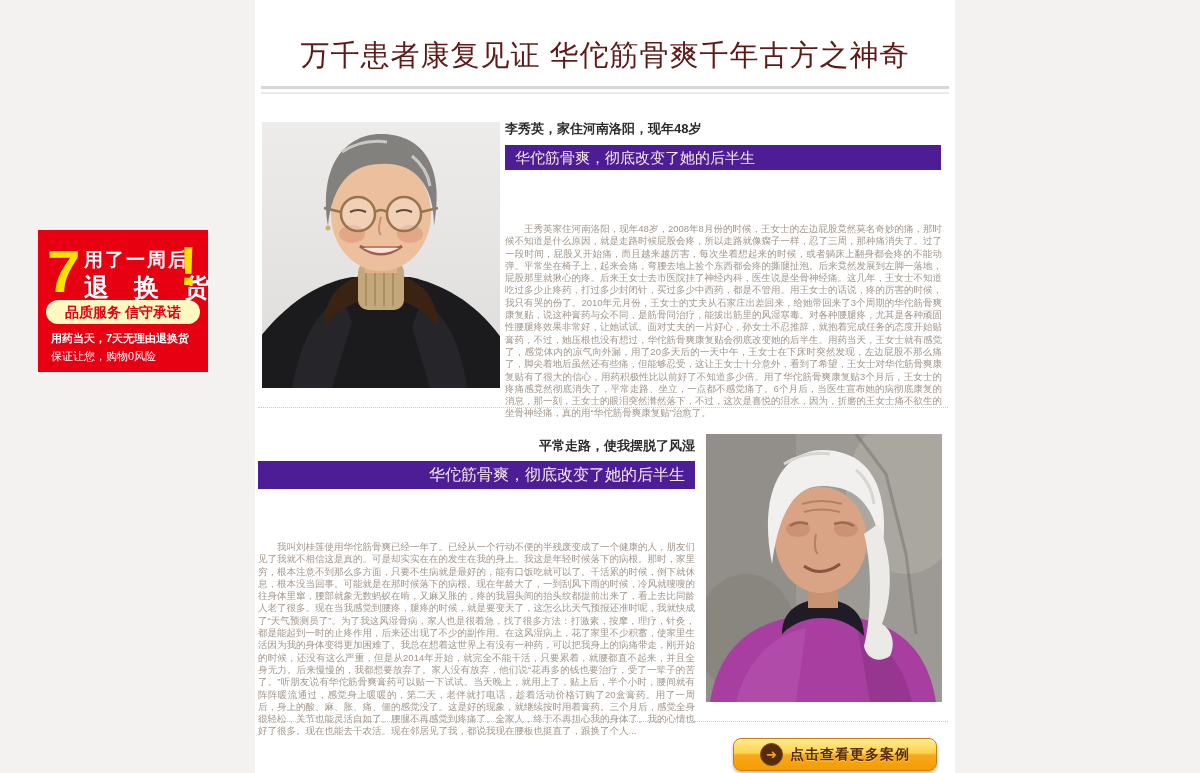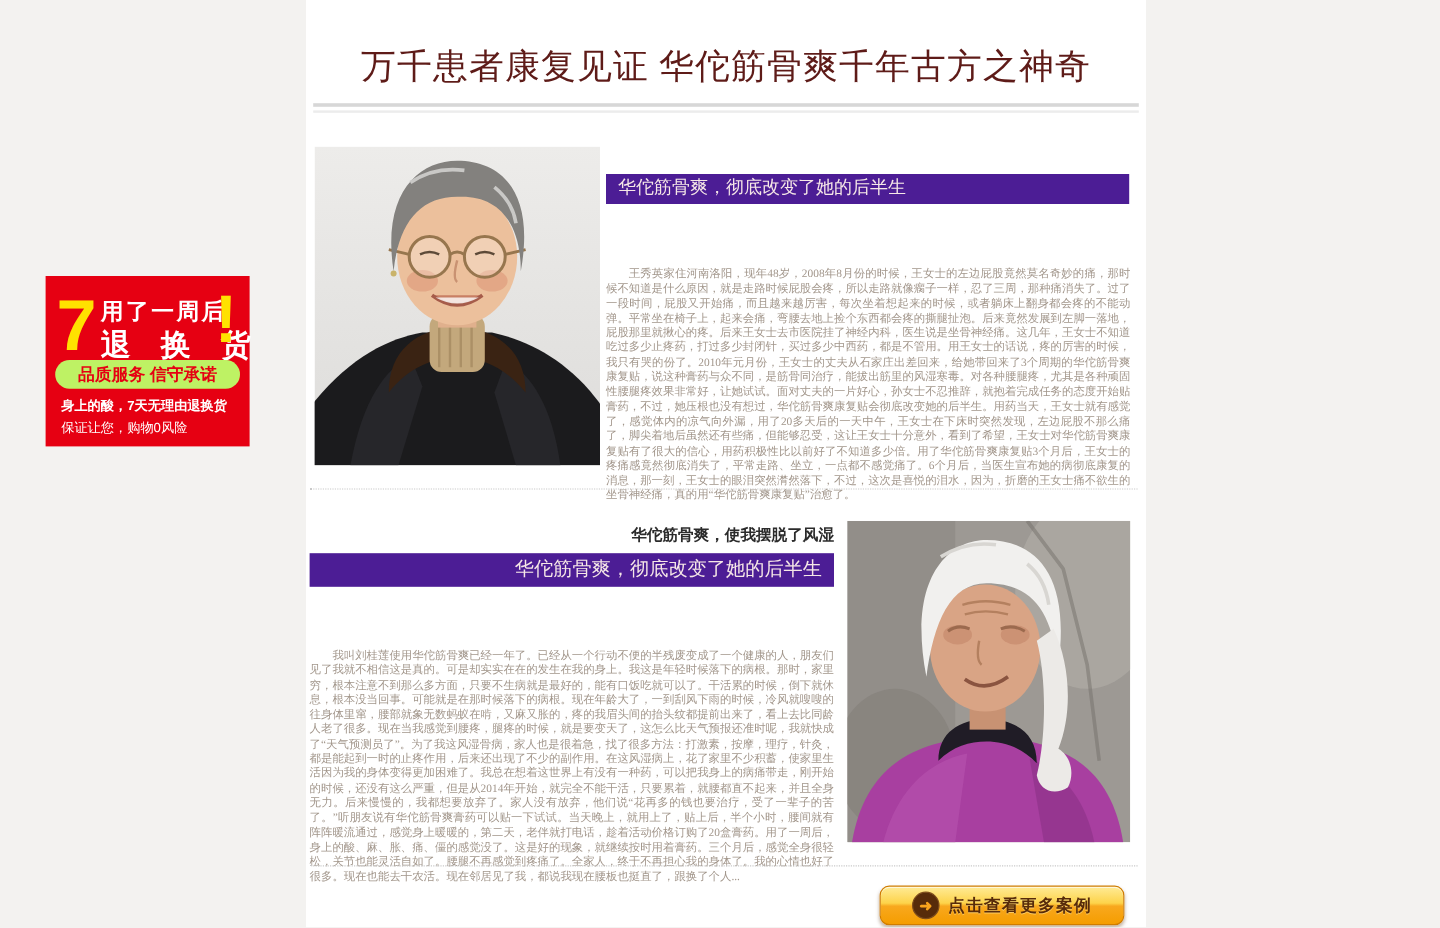--- a/index.html
+++ b/index.html
@@ -1,31 +1,31 @@
 <!DOCTYPE html>
 <html><head>
 <meta charset="utf-8">
 <style>
   html,body { margin:0; padding:0; }
   body { font-family:"Liberation Sans","DejaVu Sans",sans-serif; background:#e9e8e6; }
   .stage { position:relative; width:1200px; height:773px; background:#f3f2f0; overflow:hidden; margin:0 auto; }
-  .content { position:absolute; left:255px; top:0; width:700px; height:773px; background:#ffffff;font-family:Liberation Serif, serif; }
+  .content { position:absolute; left:255px; top:0; width:700px; height:773px; background:#ffffff; }
 
   .page-title { position:absolute; top:36px; left:0; width:100%; text-align:center;
     font-size:29px; color:#5e1b18; letter-spacing:1px; white-space:nowrap; }
   .title-rule-1 { position:absolute; top:86px; left:6px; width:688px; height:3px; background:#d7d7d7; }
   .title-rule-2 { position:absolute; top:92px; left:6px; width:688px; height:2px; background:#ececec; }
 
   
   .promo { position:absolute; left:38px; top:230px; width:170px; height:142px; background:#e60012; color:#fff; }
   .promo-digit { position:absolute; left:9px; top:12px; font-size:60px; font-weight:bold; color:#ffe100; line-height:1; }
   .promo-line1 { position:absolute; left:46px; top:17px; font-size:19px; font-weight:bold; letter-spacing:2px; white-space:nowrap; }
   .promo-line2 { position:absolute; left:46px; top:41px; font-size:25px; font-weight:bold; letter-spacing:9px; white-space:nowrap; }
   .promo-excl { position:absolute; left:141px; top:8px; font-size:56px; font-weight:bold; color:#ffe100; line-height:1; }
-  .promo-pill { position:absolute; left:8px; top:70px; width:154px; height:24px; background:#bef264; border-radius:12px;
+  .promo-pill { position:absolute; left:8px; top:70px; width:154px; height:24px; background:#fef9c3; border-radius:12px;
     color:#e60012; font-weight:bold; font-size:14px; text-align:center; line-height:24px; white-space:nowrap; }
   .promo-promise1 { position:absolute; left:13px; top:101px; font-size:11px; font-weight:bold; white-space:nowrap; }
   .promo-promise2 { position:absolute; left:13px; top:119px; font-size:11px; font-weight:normal; white-space:nowrap; }
 
   
   .photo-frame { position:absolute; overflow:hidden; }
   .photo1 { left:7px; top:122px; width:238px; height:266px; }
   .photo2 { left:451px; top:434px; width:236px; height:268px; }
 
   .case1-name { position:absolute; left:250px; top:120px; width:437px; font-size:13px; font-weight:bold; color:#2b2b2b; }
@@ -60,21 +60,21 @@
 <body>
 
 <div class="stage">
 
   <div class="promo">
     <div class="promo-digit">7</div>
     <div class="promo-line1">用了一周后</div>
     <div class="promo-line2">退 换 货</div>
     <div class="promo-excl">!</div>
     <div class="promo-pill">品质服务 信守承诺</div>
-    <div class="promo-promise1">身上的酸，7天无理由退换货</div>
+    <div class="promo-promise1">用药当天，7天无理由退换货</div>
     <div class="promo-promise2">保证让您，购物0风险</div>
   </div>
 
   <div class="content">
 
     <h1 class="page-title" style="margin:0;font-weight:400;">万千患者康复见证 华佗筋骨爽千年古方之神奇</h1>
     <div class="title-rule-1"></div>
     <div class="title-rule-2"></div>
 
     <div class="photo-frame photo1">
@@ -118,28 +118,29 @@
         <path d="M88,90 Q96,86 104,90 M134,90 Q142,86 150,90" stroke="#5d4a38" stroke-width="2" fill="none"></path>
 
         <path d="M66,104 C56,40 86,12 119,12 C156,12 184,38 172,104 C172,62 152,40 119,42 C88,42 70,64 66,104 Z" fill="#83817e"></path>
         <path d="M80,30 C95,20 110,18 125,20" stroke="#c9c8c6" stroke-width="3" fill="none"></path>
         <path d="M150,34 C160,42 166,52 168,64" stroke="#c9c8c6" stroke-width="3" fill="none"></path>
 
         <circle cx="66" cy="106" r="2.5" fill="#c9b36a"></circle>
       </svg>
     </div>
 
+    <div class="case1-name">李秀英，家住河南洛阳，现年48岁</div>
     <div class="banner banner1">
       <span class="banner-text">华佗筋骨爽，彻底改变了她的后半生</span>
     </div>
     <div class="case1-story story">王秀英家住河南洛阳，现年48岁，2008年8月份的时候，王女士的左边屁股竟然莫名奇妙的痛，那时候不知道是什么原因，就是走路时候屁股会疼，所以走路就像瘸子一样，忍了三周，那种痛消失了。过了一段时间，屁股又开始痛，而且越来越厉害，每次坐着想起来的时候，或者躺床上翻身都会疼的不能动弹。平常坐在椅子上，起来会痛，弯腰去地上捡个东西都会疼的撕腿扯泡。后来竟然发展到左脚一落地，屁股那里就揪心的疼。后来王女士去市医院挂了神经内科，医生说是坐骨神经痛。这几年，王女士不知道吃过多少止疼药，打过多少封闭针，买过多少中西药，都是不管用。用王女士的话说，疼的厉害的时候，我只有哭的份了。2010年元月份，王女士的丈夫从石家庄出差回来，给她带回来了3个周期的华佗筋骨爽康复贴，说这种膏药与众不同，是筋骨同治疗，能拔出筋里的风湿寒毒。对各种腰腿疼，尤其是各种顽固性腰腿疼效果非常好，让她试试。面对丈夫的一片好心，孙女士不忍推辞，就抱着完成任务的态度开始贴膏药，不过，她压根也没有想过，华佗筋骨爽康复贴会彻底改变她的后半生。用药当天，王女士就有感觉了，感觉体内的凉气向外漏，用了20多天后的一天中午，王女士在下床时突然发现，左边屁股不那么痛了，脚尖着地后虽然还有些痛，但能够忍受，这让王女士十分意外，看到了希望，王女士对华佗筋骨爽康复贴有了很大的信心，用药积极性比以前好了不知道多少倍。用了华佗筋骨爽康复贴3个月后，王女士的疼痛感竟然彻底消失了，平常走路、坐立，一点都不感觉痛了。6个月后，当医生宣布她的病彻底康复的消息，那一刻，王女士的眼泪突然潸然落下，不过，这次是喜悦的泪水，因为，折磨的王女士痛不欲生的坐骨神经痛，真的用“华佗筋骨爽康复贴”治愈了。</div>
 
     <div class="divider divider1"></div>
 
-    <div class="case2-headline">华佗筋骨爽，使我摆脱了风湿</div>
+    <div class="case2-headline">平常走路，使我摆脱了风湿</div>
     <div class="banner banner2">
       <span class="banner-text">华佗筋骨爽，彻底改变了她的后半生</span>
     </div>
     <div class="case2-story story">我叫刘桂莲使用华佗筋骨爽已经一年了。已经从一个行动不便的半残废变成了一个健康的人，朋友们见了我就不相信这是真的。可是却实实在在的发生在我的身上。我这是年轻时候落下的病根。那时，家里穷，根本注意不到那么多方面，只要不生病就是最好的，能有口饭吃就可以了。干活累的时候，倒下就休息，根本没当回事。可能就是在那时候落下的病根。现在年龄大了，一到刮风下雨的时候，冷风就嗖嗖的往身体里窜，腰部就象无数蚂蚁在啃，又麻又胀的，疼的我眉头间的抬头纹都提前出来了，看上去比同龄人老了很多。现在当我感觉到腰疼，腿疼的时候，就是要变天了，这怎么比天气预报还准时呢，我就快成了“天气预测员了”。为了我这风湿骨病，家人也是很着急，找了很多方法：打激素，按摩，理疗，针灸，都是能起到一时的止疼作用，后来还出现了不少的副作用。在这风湿病上，花了家里不少积蓄，使家里生活因为我的身体变得更加困难了。我总在想着这世界上有没有一种药，可以把我身上的病痛带走，刚开始的时候，还没有这么严重，但是从2014年开始，就完全不能干活，只要累着，就腰都直不起来，并且全身无力。后来慢慢的，我都想要放弃了。家人没有放弃，他们说“花再多的钱也要治疗，受了一辈子的苦了。”听朋友说有华佗筋骨爽膏药可以贴一下试试。当天晚上，就用上了，贴上后，半个小时，腰间就有阵阵暖流通过，感觉身上暖暖的，第二天，老伴就打电话，趁着活动价格订购了20盒膏药。用了一周后，身上的酸、麻、胀、痛、僵的感觉没了。这是好的现象，就继续按时用着膏药。三个月后，感觉全身很轻松，关节也能灵活自如了。腰腿不再感觉到疼痛了。全家人，终于不再担心我的身体了。我的心情也好了很多。现在也能去干农活。现在邻居见了我，都说我现在腰板也挺直了，跟换了个人...</div>
 
     <div class="photo-frame photo2">
       <svg width="236" height="268" viewBox="0 0 236 268">
         <rect width="236" height="268" fill="#9d9994"></rect>
         <rect x="0" y="0" width="90" height="268" fill="#8d8984" opacity="0.7"></rect>
         <ellipse cx="200" cy="60" rx="60" ry="80" fill="#b3afa9" opacity="0.6"></ellipse>

